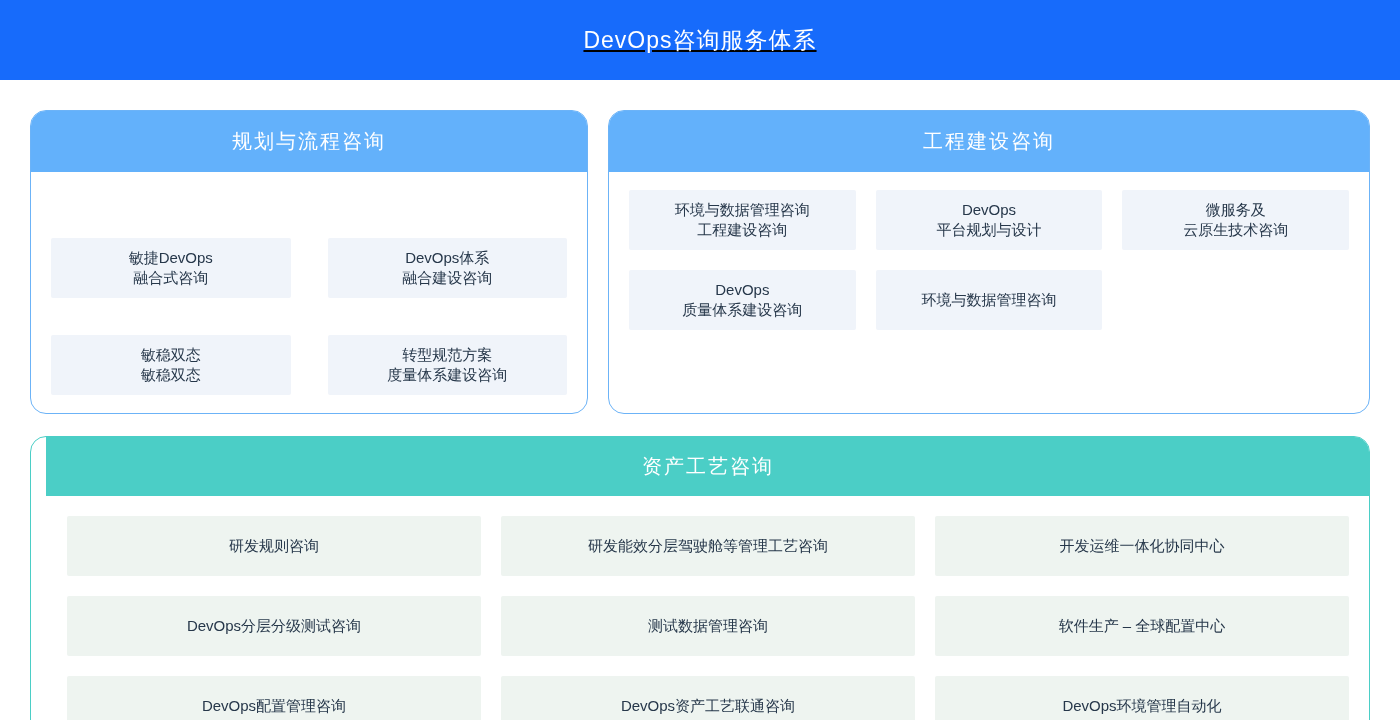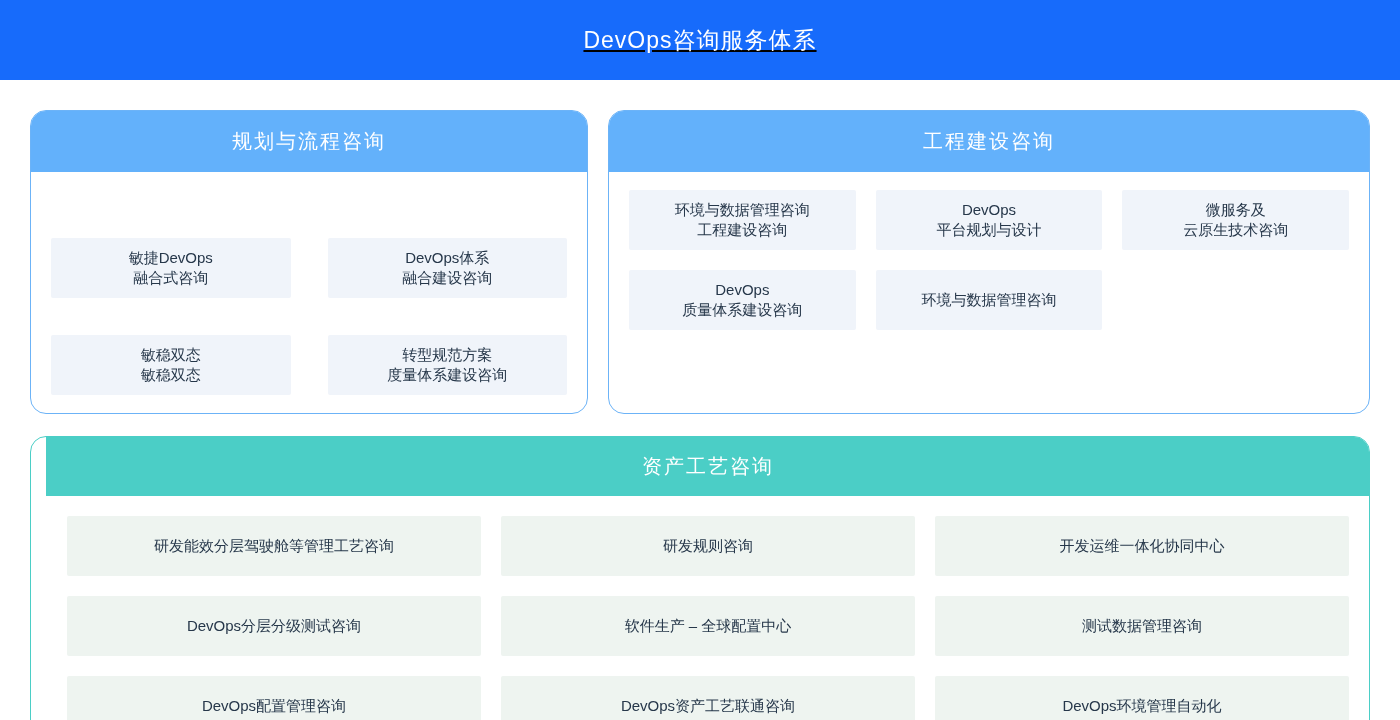--- a/index.html
+++ b/index.html
@@ -137,36 +137,36 @@
       </div>
     </div>
   </div>
 
 </div>
 
 <div class="panel panel-teal panel-bottom">
   <div class="panel-header teal">资产工艺咨询</div>
   <div class="panel-body grid-3">
     <div class="cell cell-teal">
-      <span>研发能效分层驾驶舱等管理工艺咨询</span>
+      <span>研发规则咨询</span>
     </div>
     <div class="cell cell-teal">
-      <span>研发规则咨询</span>
+      <span>研发能效分层驾驶舱等管理工艺咨询</span>
     </div>
     <div class="cell cell-teal">
       <span>开发运维一体化协同中心</span>
     </div>
     <div class="cell cell-teal">
       <span>DevOps分层分级测试咨询</span>
     </div>
     <div class="cell cell-teal">
-      <span>软件生产 – 全球配置中心</span>
+      <span>测试数据管理咨询</span>
     </div>
     <div class="cell cell-teal">
-      <span>测试数据管理咨询</span>
+      <span>软件生产 – 全球配置中心</span>
     </div>
     <div class="cell cell-teal">
       <span>DevOps配置管理咨询</span>
     </div>
     <div class="cell cell-teal">
       <span>DevOps资产工艺联通咨询</span>
     </div>
     <div class="cell cell-teal">
       <span>DevOps环境管理自动化</span>
     </div>

